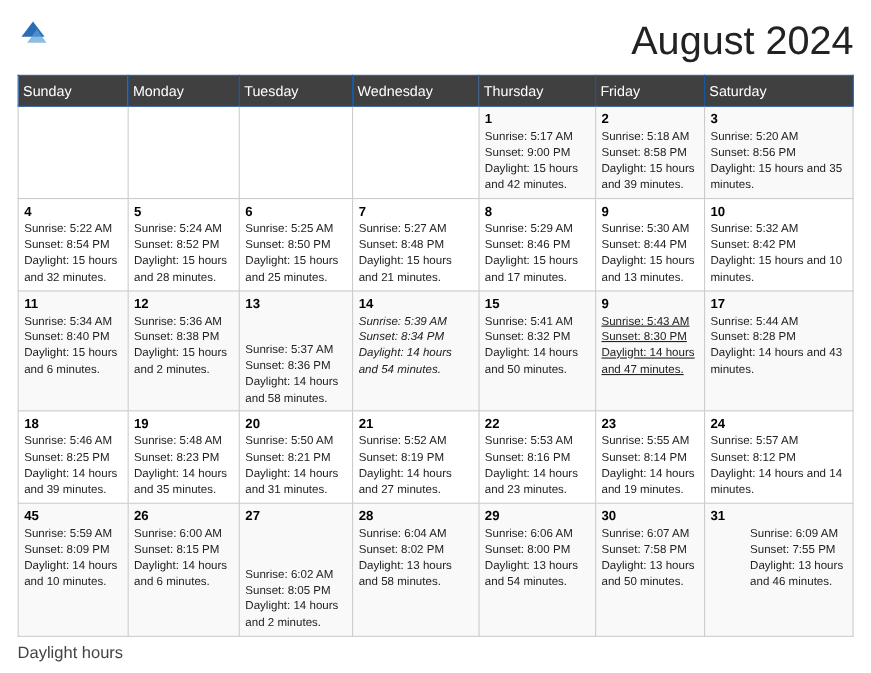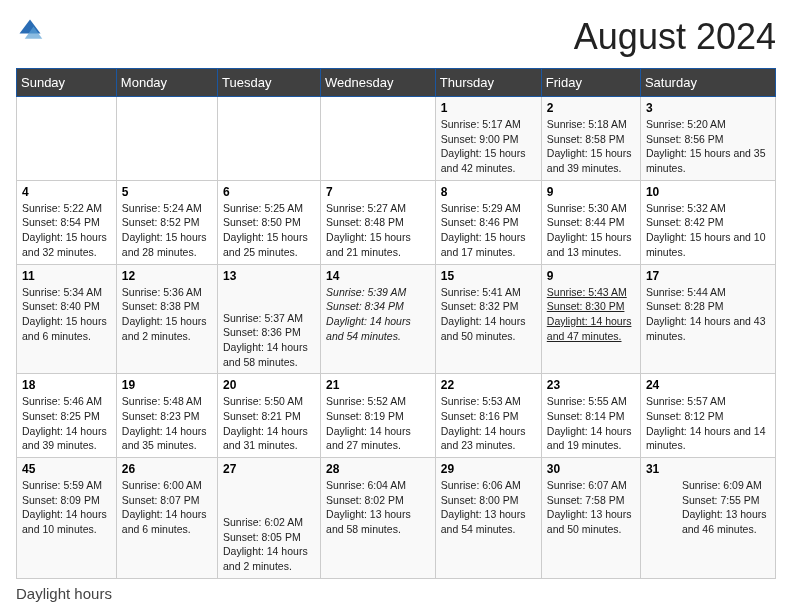--- a/index.html
+++ b/index.html
@@ -276,21 +276,21 @@
       <tr>
         <td>
           <span class="day-number">45</span>
           <div class="day-info" style="white-space: pre-line;">Sunrise: 5:59 AM
 Sunset: 8:09 PM
 Daylight: 14 hours and 10 minutes.</div>
         </td>
         <td>
           <span class="day-number">26</span>
           <div class="day-info" style="white-space: pre-line;">Sunrise: 6:00 AM
-Sunset: 8:07 PM
+Sunset: 8:15 PM
 Daylight: 14 hours and 6 minutes.</div>
         </td>
         <td>
           <span class="day-number">27</span>
           <div class="day-info" style="white-space: pre-line; margin-top: 39px;">Sunrise: 6:02 AM
 Sunset: 8:05 PM
 Daylight: 14 hours and 2 minutes.</div>
         </td>
         <td>
           <span class="day-number">28</span>

